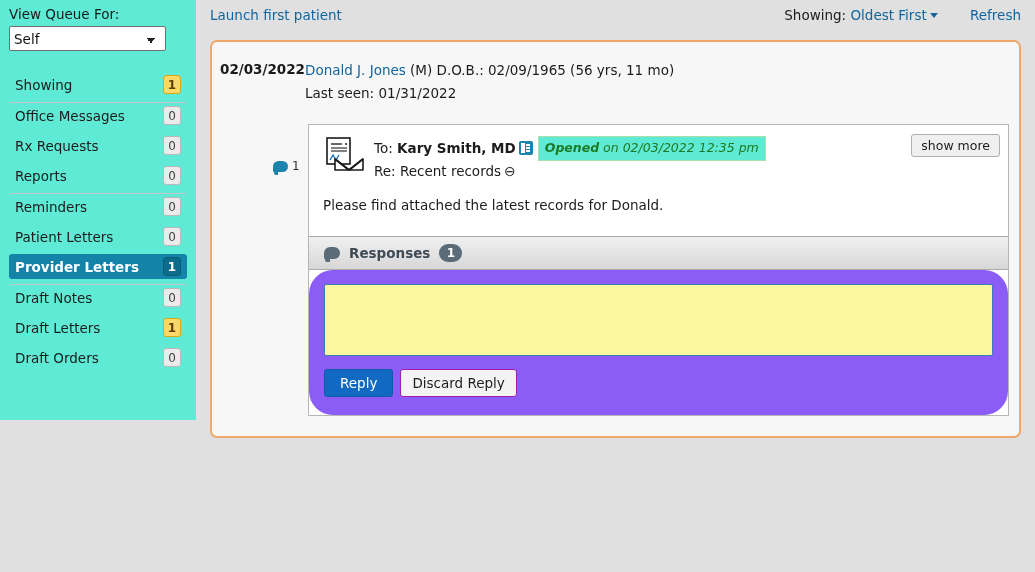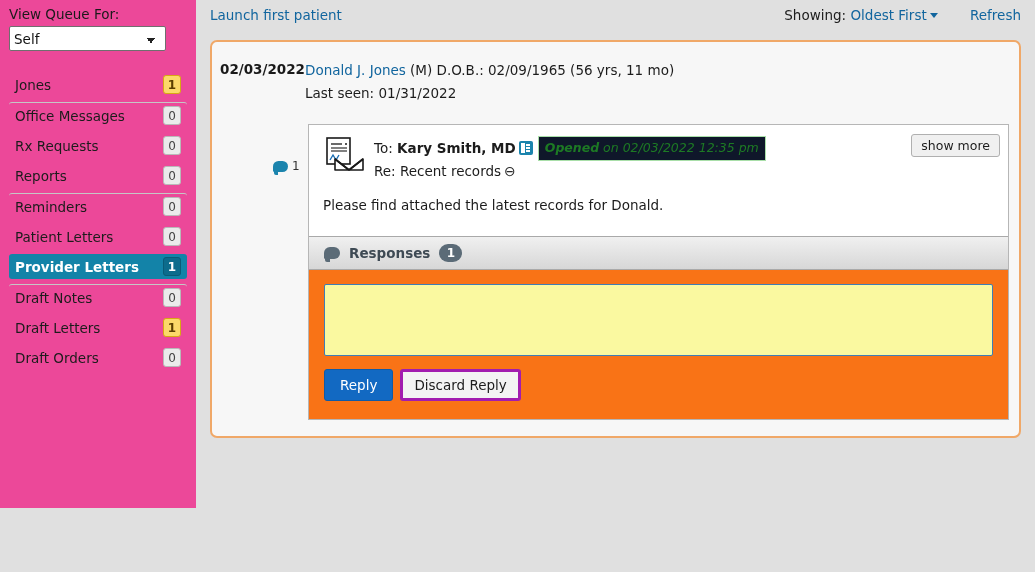--- a/index.html
+++ b/index.html
@@ -16,22 +16,22 @@
     overflow: hidden;
     position: relative;
   }
 
   
   #sidebar {
     position: absolute;
     left: 0;
     top: 0;
     width: 196px;
-    height: 508px;
-    background: #ec4899;
+    height: 420px;
+    background: #5eead4;
     box-sizing: border-box;
     padding: 0;
   }
   .queue-label {
     font-size: 13.5px;
     color: #1a1a1a;
     padding: 6px 0 4px 9px;
     line-height: 16px;
   }
   .queue-select-wrap {
@@ -293,21 +293,21 @@
   .contact-icon:after {
     content: "";
     position: absolute;
     left: 7.5px; top: 3px;
     width: 4px; height: 1.5px;
     background: #ffffff;
     box-shadow: 0 3px 0 #ffffff, 0 6px 0 #ffffff;
   }
   .opened-badge {
     display: inline-block;
-    background: #0f172a;
+    background: #5eead4;
     border: 1px solid #a9dfa9;
     color: #1d7a24;
     font-size: 12.5px;
     font-style: italic;
     padding: 1px 6px 2px 6px;
     vertical-align: 1px;
     white-space: nowrap;
   }
   .opened-badge b { font-weight: bold; font-style: italic; }
   .re-line {
@@ -440,22 +440,23 @@
   }
   .resp-sent {
     font-size: 11.5px;
     color: #555;
     line-height: 17px;
     margin-top: 2px;
   }
 
   
   .reply-area {
-    background: #f97316;
+    background: #8b5cf6;
     padding: 14px 15px 18px 15px;
+    border-radius: 24px;
   }
   textarea.reply-box {
     display: block;
     width: 100%;
     height: 72px;
     box-sizing: border-box;
     background: #faf9a0;
     border: 1px solid #3e7eb5;
     border-radius: 2px;
     resize: none;
@@ -477,39 +478,39 @@
     border: 1px solid #0f5aa7;
     border-radius: 3px;
     padding: 5px 15px;
     cursor: pointer;
   }
   .btn-discard {
     font-family: "DejaVu Sans", "Liberation Sans", sans-serif;
     font-size: 13.5px;
     color: #1c1c1c;
     background: #f3f3f3;
-    border: 3px solid #a21caf;
+    border: 1px solid #a21caf;
     border-radius: 3px;
     padding: 5px 11px;
     cursor: pointer;
   }
 </style>
 </head>
 <body>
 
 <div id="sidebar">
   <div class="queue-label">View Queue For:</div>
   <div class="queue-select-wrap">
     <select class="queue-select">
       <option>Self</option>
     </select>
   </div>
   <ul class="queue-list" id="queue-list">
       <li>
-        <span class="q-label">Jones</span>
+        <span class="q-label">Showing</span>
         <span class="q-badge warn">1</span>
       </li>
       <li class="sep">
         <span class="q-label">Office Messages</span>
         <span class="q-badge">0</span>
       </li>
       <li>
         <span class="q-label">Rx Requests</span>
         <span class="q-badge">0</span>
       </li>

